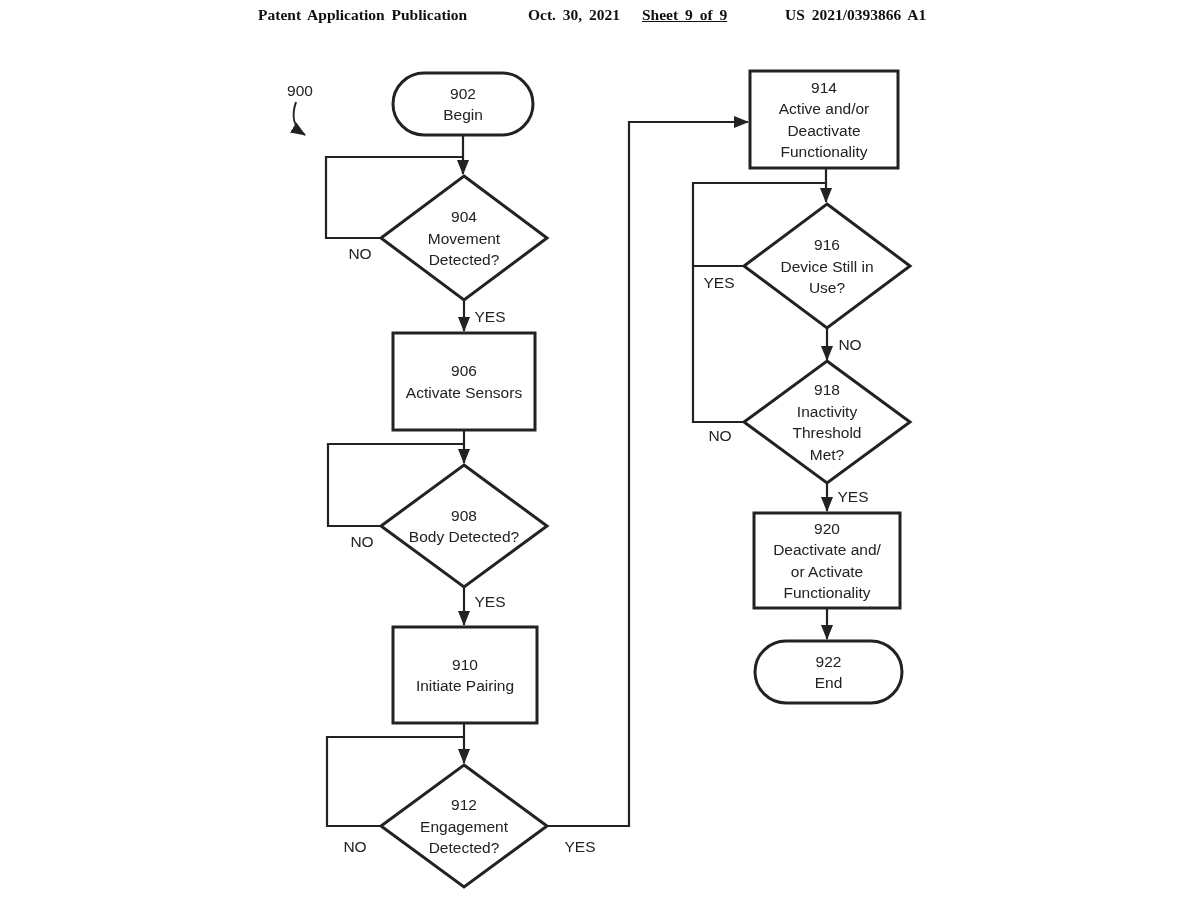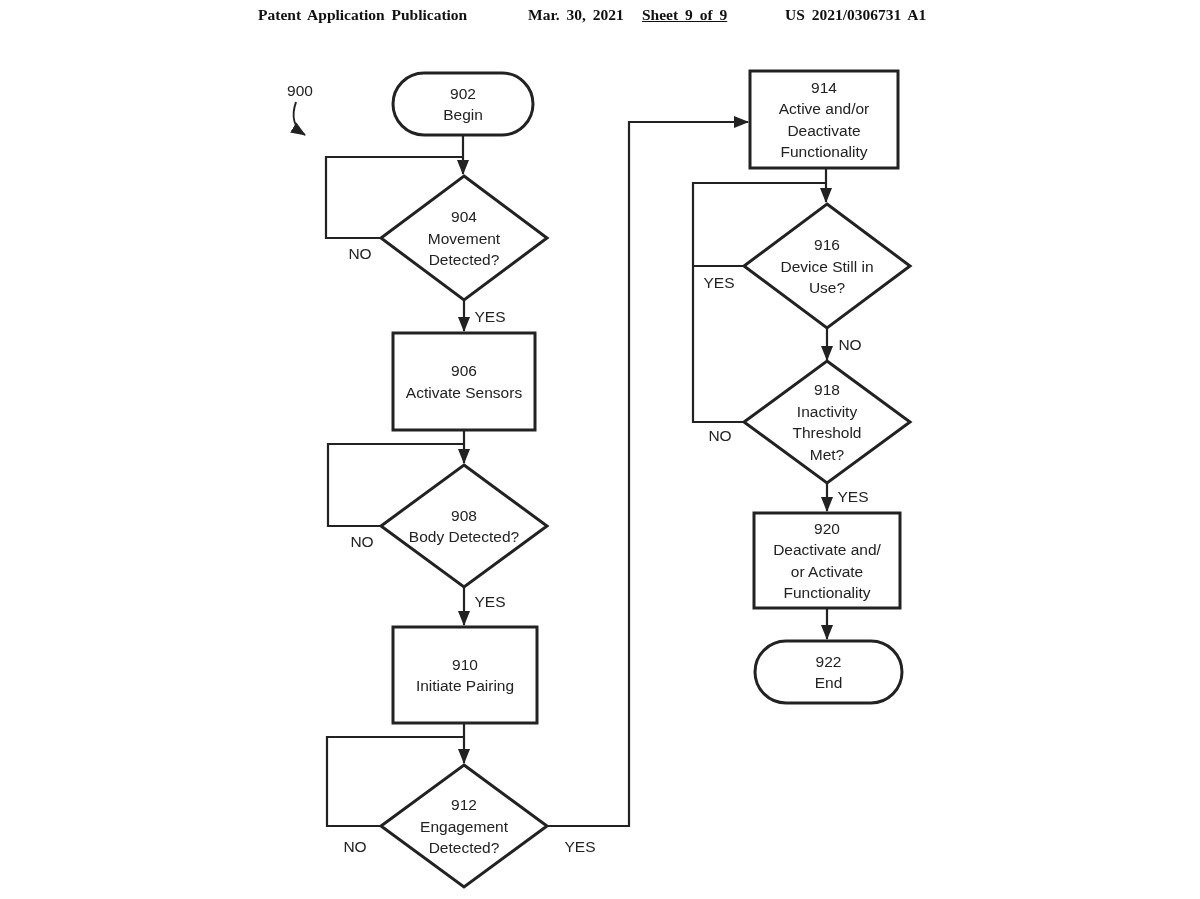--- a/index.html
+++ b/index.html
@@ -31,23 +31,23 @@
     fill: #222222;
   }
 </style>
 </head>
 <body>
 
 <div class="page">
 
   <div class="header">
     <span class="hdr-left">Patent Application Publication</span>
-    <span class="hdr-date">Mar. 30, 2021</span>
+    <span class="hdr-date">Oct. 30, 2021</span>
     <span class="hdr-sheet">Sheet 9 of 9</span>
-    <span class="hdr-right">US 2021/0306731 A1</span>
+    <span class="hdr-right">US 2021/0393866 A1</span>
   </div>
 
   <svg id="flowchart" width="1200" height="899" viewBox="0 0 1200 899">
     <defs>
       <marker id="arrowhead" markerUnits="userSpaceOnUse" markerWidth="16" markerHeight="13" refX="14" refY="6" orient="auto">
         <path d="M0,0 L15,6 L0,12 Z" fill="#222222"></path>
       </marker>
     </defs>
 
     <g>

